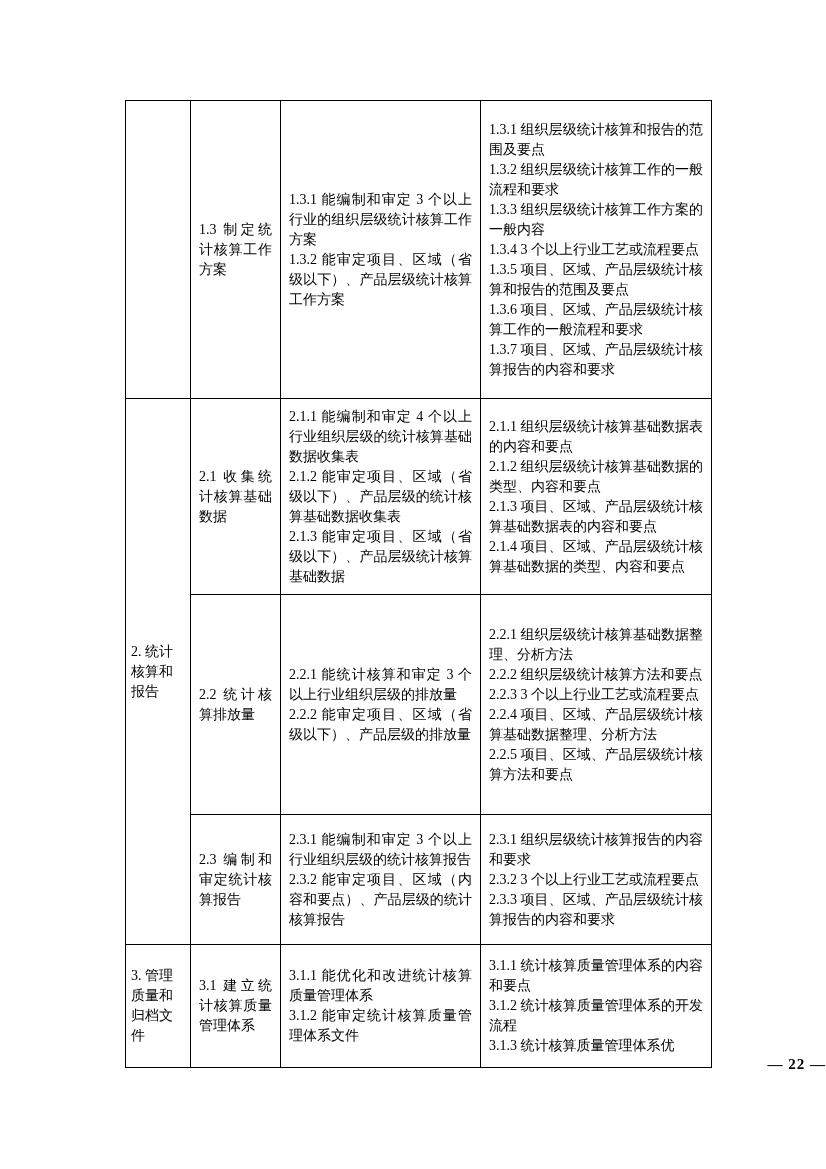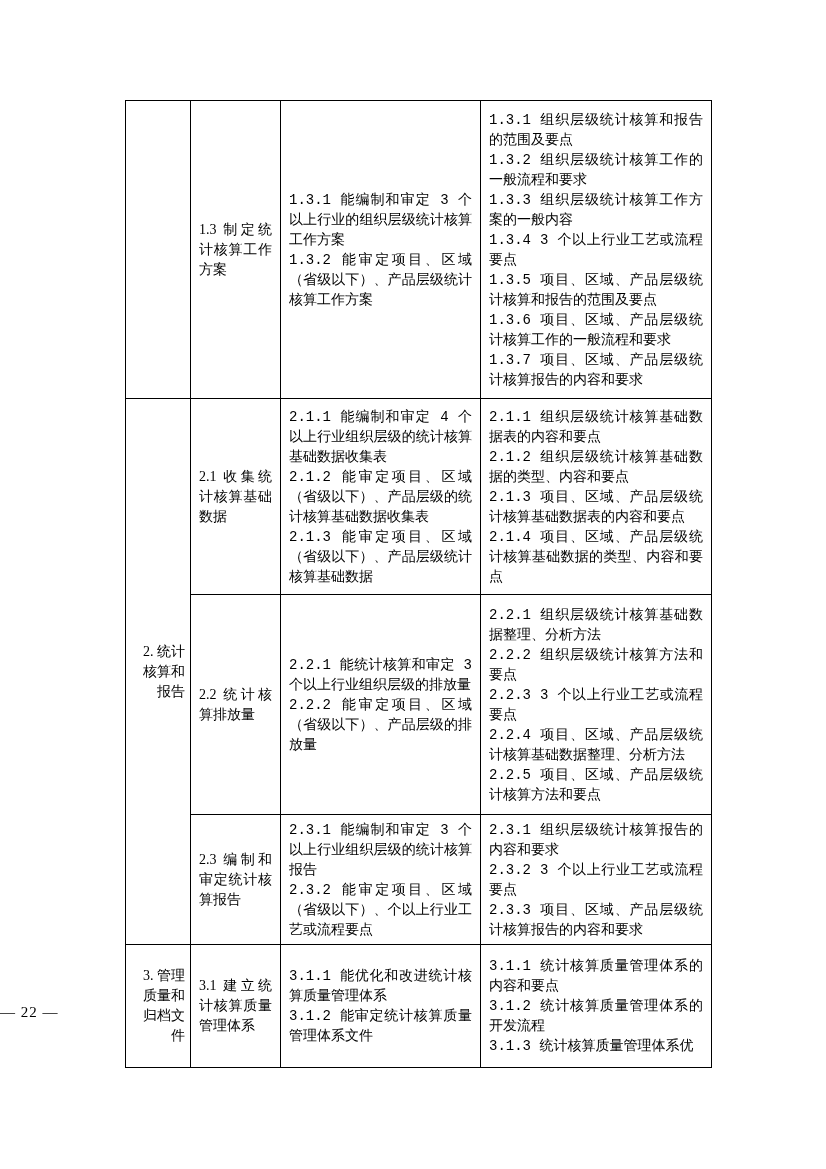--- a/index.html
+++ b/index.html
@@ -26,45 +26,45 @@
     vertical-align:middle;
     font-size:14px;
     line-height:20px;
     overflow:hidden;
   }
   col.c1 { width:65px; }
   col.c2 { width:90px; }
   col.c3 { width:200px; }
   col.c4 { width:231px; }
   td.cat {
-    text-align:right;
+    text-align:left;
     padding:21px 5px;
   }
   td.area {
     padding:10px 8px;
     text-align:justify;
   }
   td.skills, td.knowledge {
     padding:3px 8px;
-    font-family:Liberation Mono, monospace;
   }
   td p {
     margin:0;
     text-align:justify;
   }
   tr.row-13 { height:298px; }
   tr.row-21 { height:196px; }
   tr.row-22 { height:220px; }
   tr.row-23 { height:130px; }
   tr.row-31 { height:106px;margin-top:22px; }
   .page-number {
-    position:absolute; left:0; right:0; top:1004px;
-    text-align:left;
+    position:absolute; left:0; right:0; top:1056px;
+    text-align:right;
     font-size:15px;
     letter-spacing:1px;
+    font-weight:bold;
   }
 </style>
 </head>
 <body>
 
 <div class="page">
 
   <table class="std">
     <colgroup>
       <col class="c1">
@@ -120,21 +120,21 @@
             <p>2.2.3 3 个以上行业工艺或流程要点</p>
             <p>2.2.4 项目、区域、产品层级统计核算基础数据整理、分析方法</p>
             <p>2.2.5 项目、区域、产品层级统计核算方法和要点</p>
           </td>
       </tr>
 
       <tr class="row-23">
         <td class="area">2.3 编制和审定统计核算报告</td>
         <td class="skills">
             <p>2.3.1 能编制和审定 3 个以上行业组织层级的统计核算报告</p>
-            <p>2.3.2 能审定项目、区域（省级以下）、个以上行业工艺或流程要点</p>
+            <p>2.3.2 能审定项目、区域（内容和要点）、产品层级的统计核算报告</p>
           </td>
         <td class="knowledge">
             <p>2.3.1 组织层级统计核算报告的内容和要求</p>
             <p>2.3.2 3 个以上行业工艺或流程要点</p>
             <p>2.3.3 项目、区域、产品层级统计核算报告的内容和要求</p>
           </td>
       </tr>
 
       <tr class="row-31">
         <td class="cat">3. 管理质量和归档文件</td>

